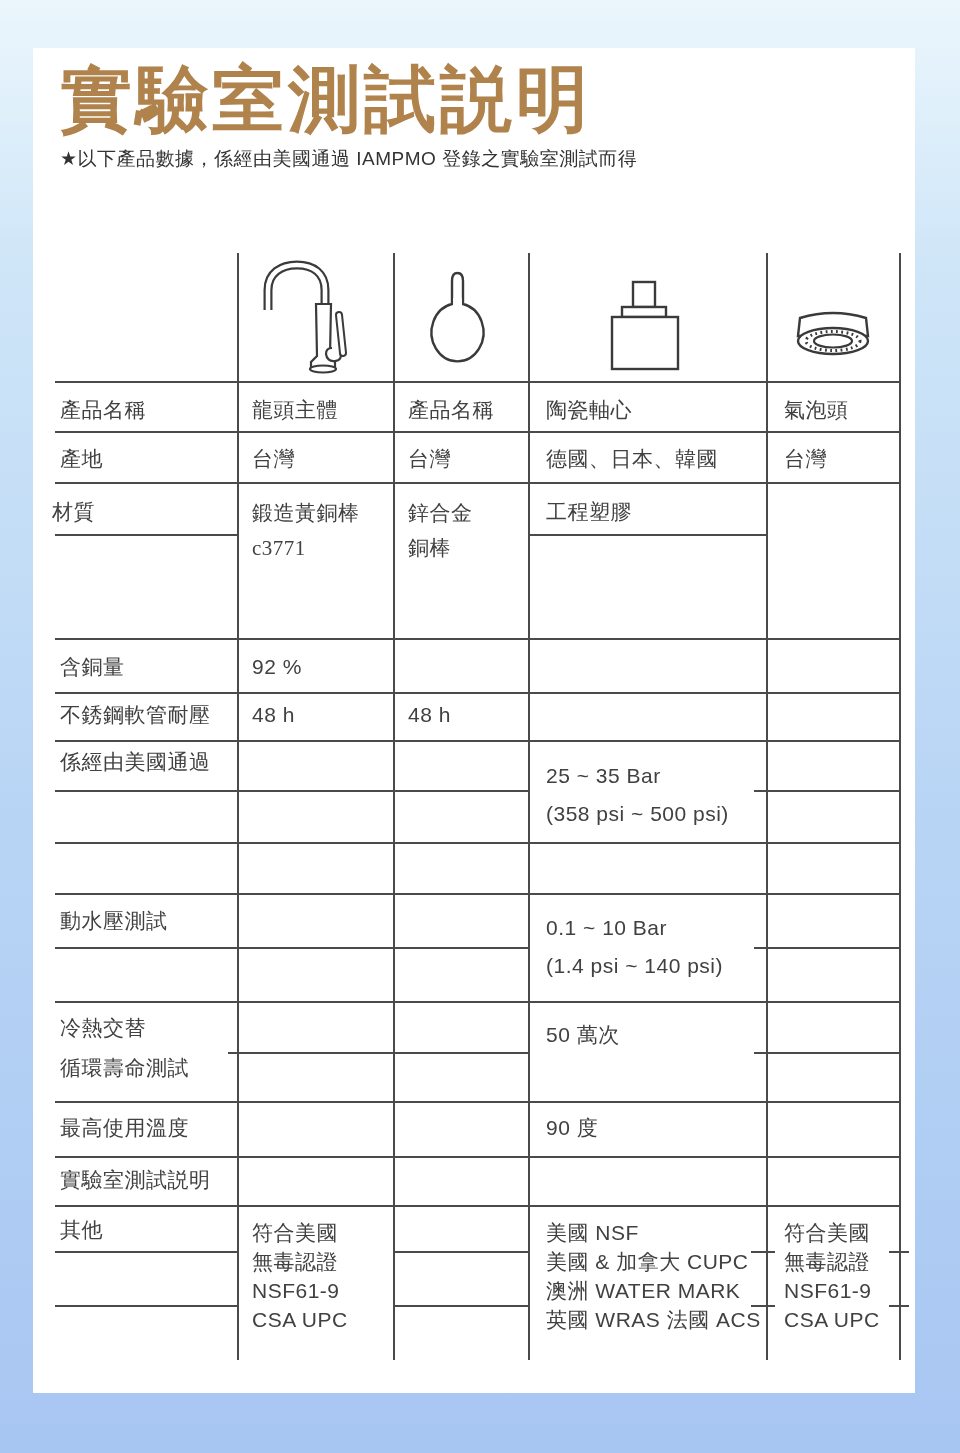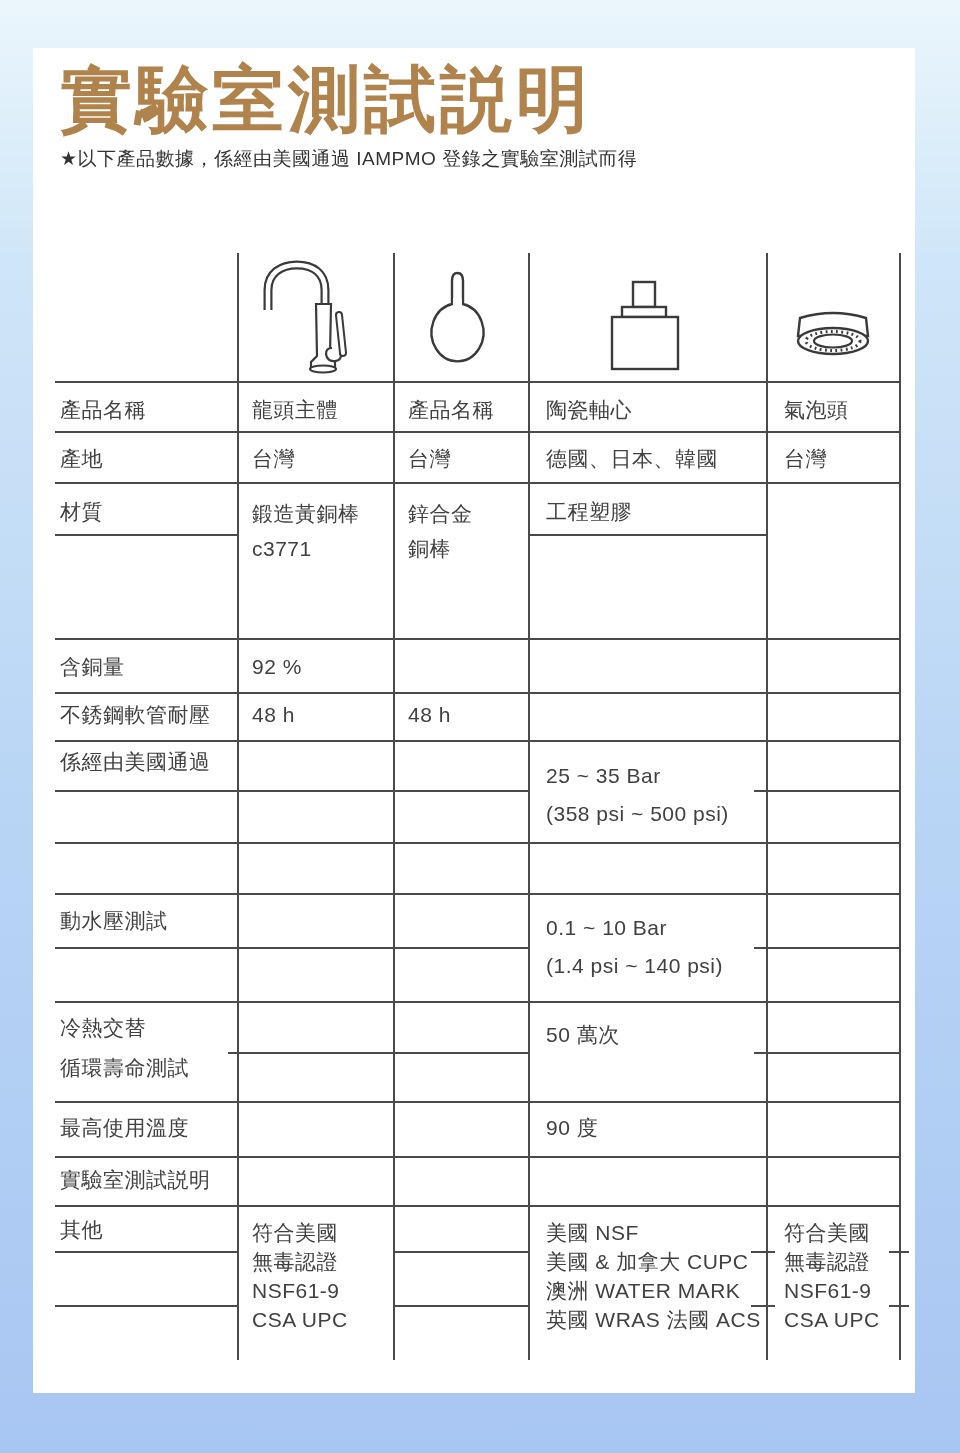--- a/index.html
+++ b/index.html
@@ -11,21 +11,21 @@
   .card{position:absolute;left:33px;top:48px;width:882px;height:1345px;background:#ffffff;}
   .title{
     position:absolute;left:60px;top:52px;margin:0;
     font-size:72px;font-weight:600;letter-spacing:4px;color:#b0834c;
   }
   .note{position:absolute;left:60px;top:146px;margin:0;font-size:19px;color:#333333;letter-spacing:0.5px;}
   .hl,.vl{position:absolute;background:#4a4a4a;}
   .hl{height:2px;}
   .vl{width:2px;top:253px;height:1107px;}
   .t{position:absolute;font-size:21px;color:#414141;line-height:30px;white-space:pre-line;letter-spacing:0.5px;}
-  .lh35{line-height:35px;}
+  .lh35{line-height:35px;font-family:Liberation Serif, serif;}
   .lh38{line-height:38px;}
   .lh40{line-height:40px;}
   .lh29{line-height:29px;}
   svg{position:absolute;}
 </style>
 </head>
 <body>
 
 <div class="card"></div>
 
@@ -94,21 +94,21 @@
   <div class="hl" style="left:751px;top:1251px;width:24px"></div>
   <div class="hl" style="left:889px;top:1251px;width:20px"></div>
   <div class="hl" style="left:55px;top:1305px;width:182px"></div>
   <div class="hl" style="left:393px;top:1305px;width:137px"></div>
   <div class="hl" style="left:751px;top:1305px;width:24px"></div>
   <div class="hl" style="left:889px;top:1305px;width:20px"></div>
 </div>
 
 <div class="t" style="left:60px;top:395px">產品名稱</div>
 <div class="t" style="left:60px;top:444px">產地</div>
-<div class="t" style="left:60px;top:497px">材質</div>
+<div class="t" style="left:52px;top:497px">材質</div>
 <div class="t" style="left:60px;top:652px">含銅量</div>
 <div class="t" style="left:60px;top:700px">不銹鋼軟管耐壓</div>
 <div class="t" style="left:60px;top:747px">係經由美國通過</div>
 <div class="t" style="left:60px;top:906px">動水壓測試</div>
 <div class="t lh40" style="left:60px;top:1008px">冷熱交替
 循環壽命測試</div>
 <div class="t" style="left:60px;top:1113px">最高使用溫度</div>
 <div class="t" style="left:60px;top:1165px">實驗室測試説明</div>
 <div class="t" style="left:60px;top:1215px">其他</div>
 

